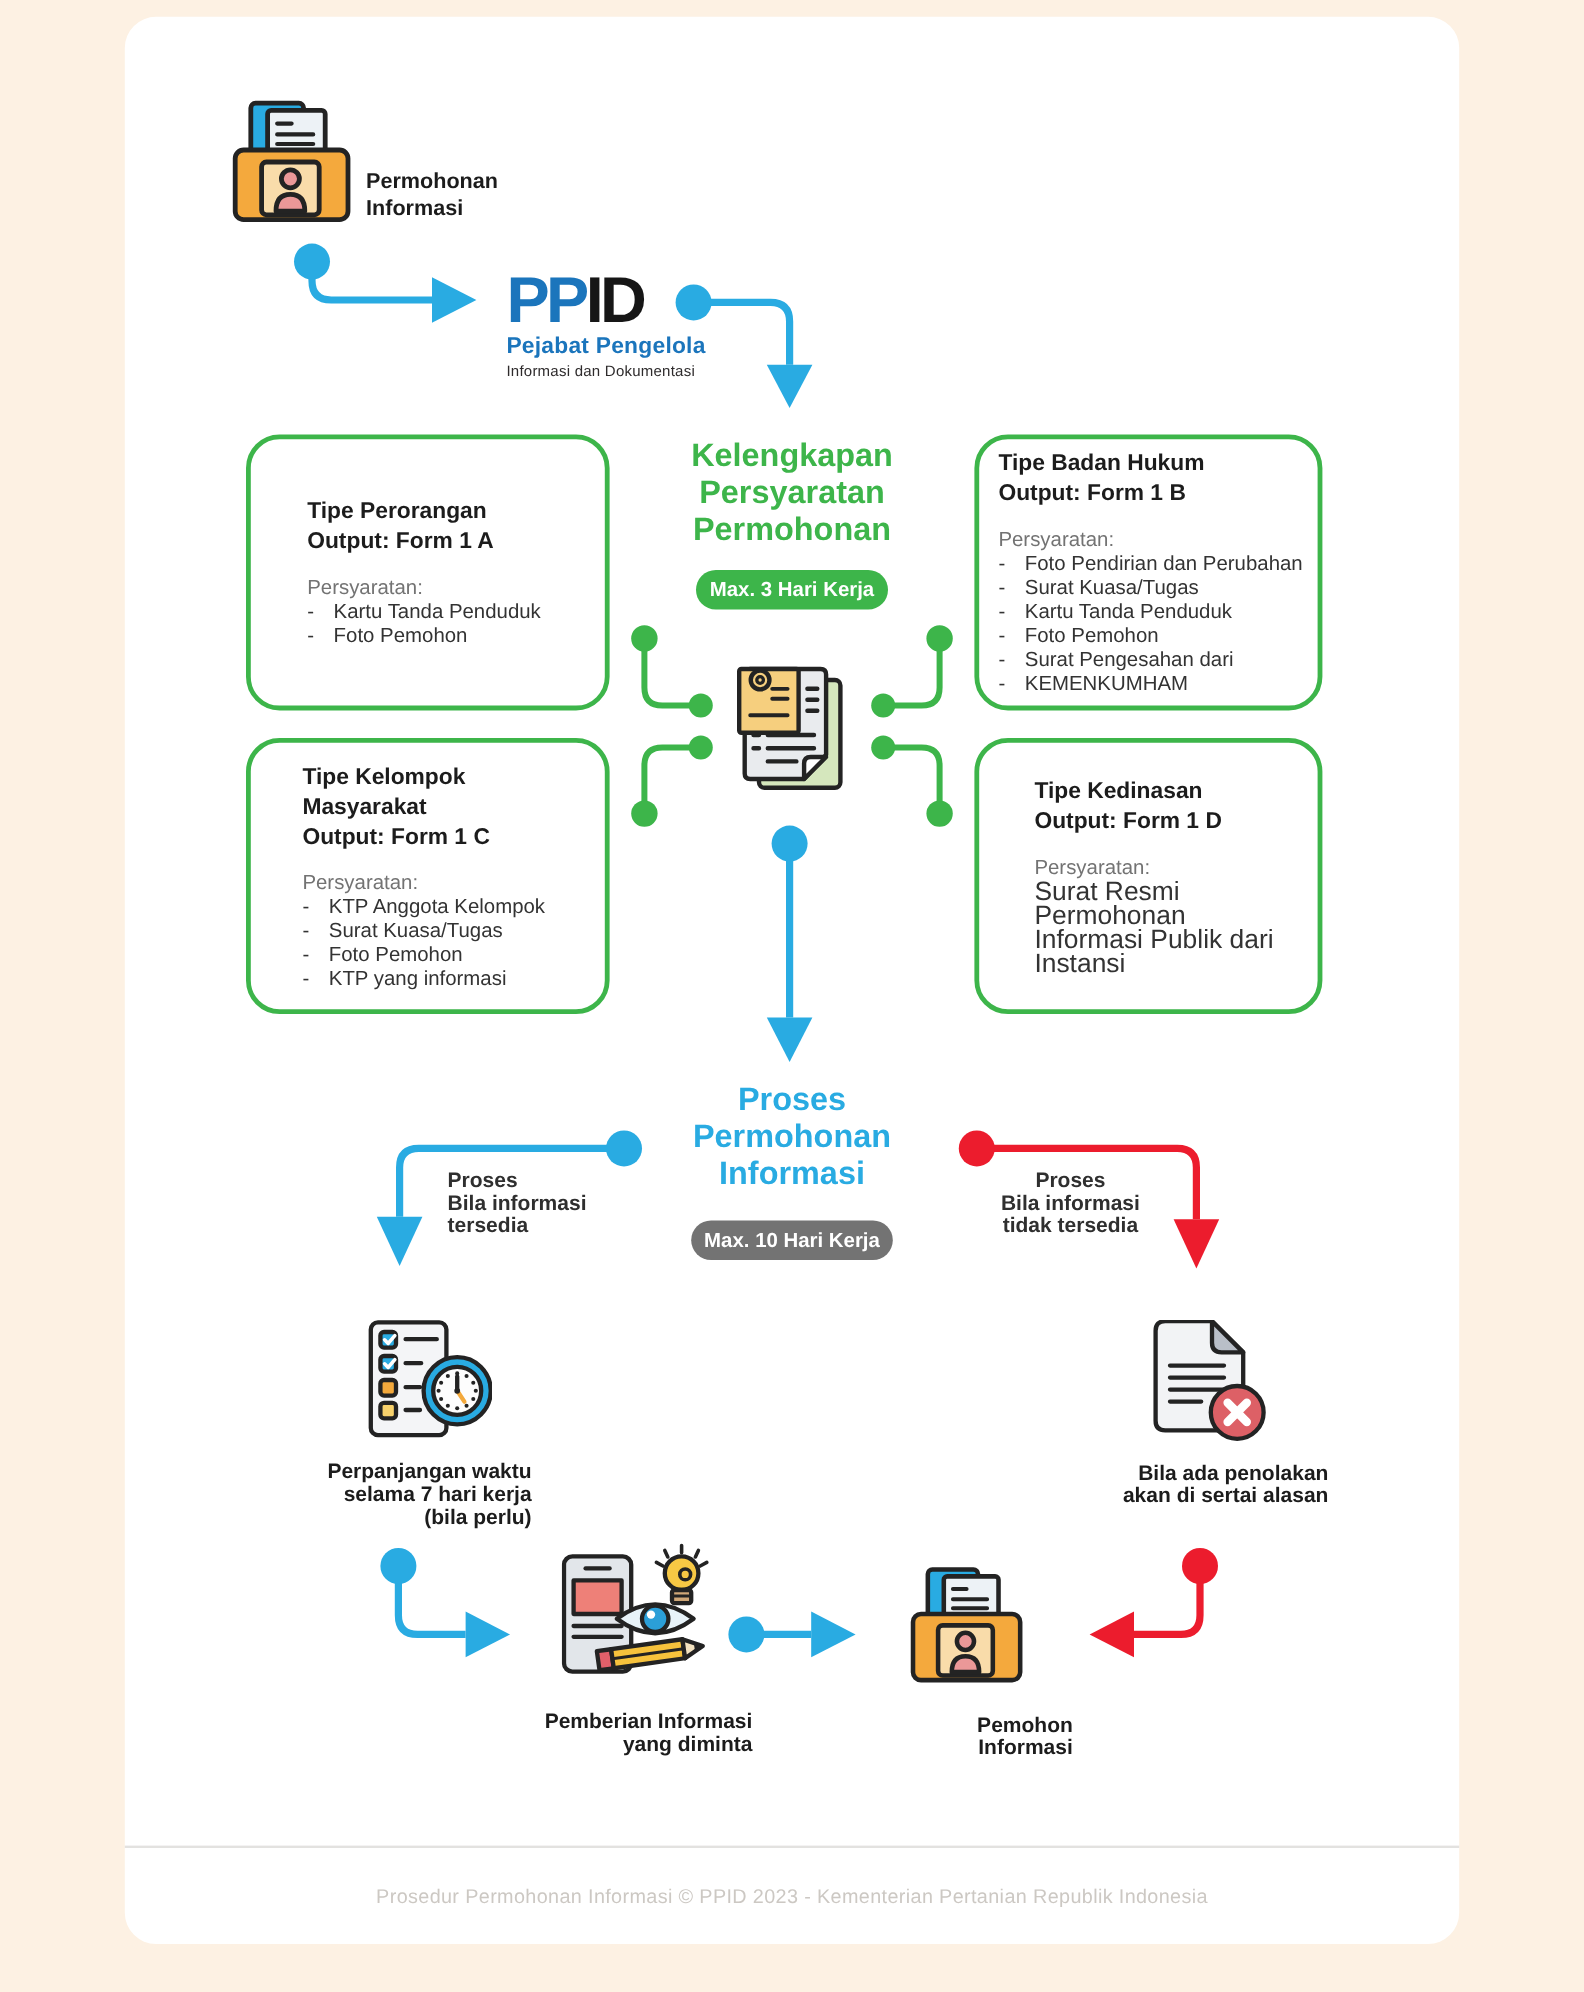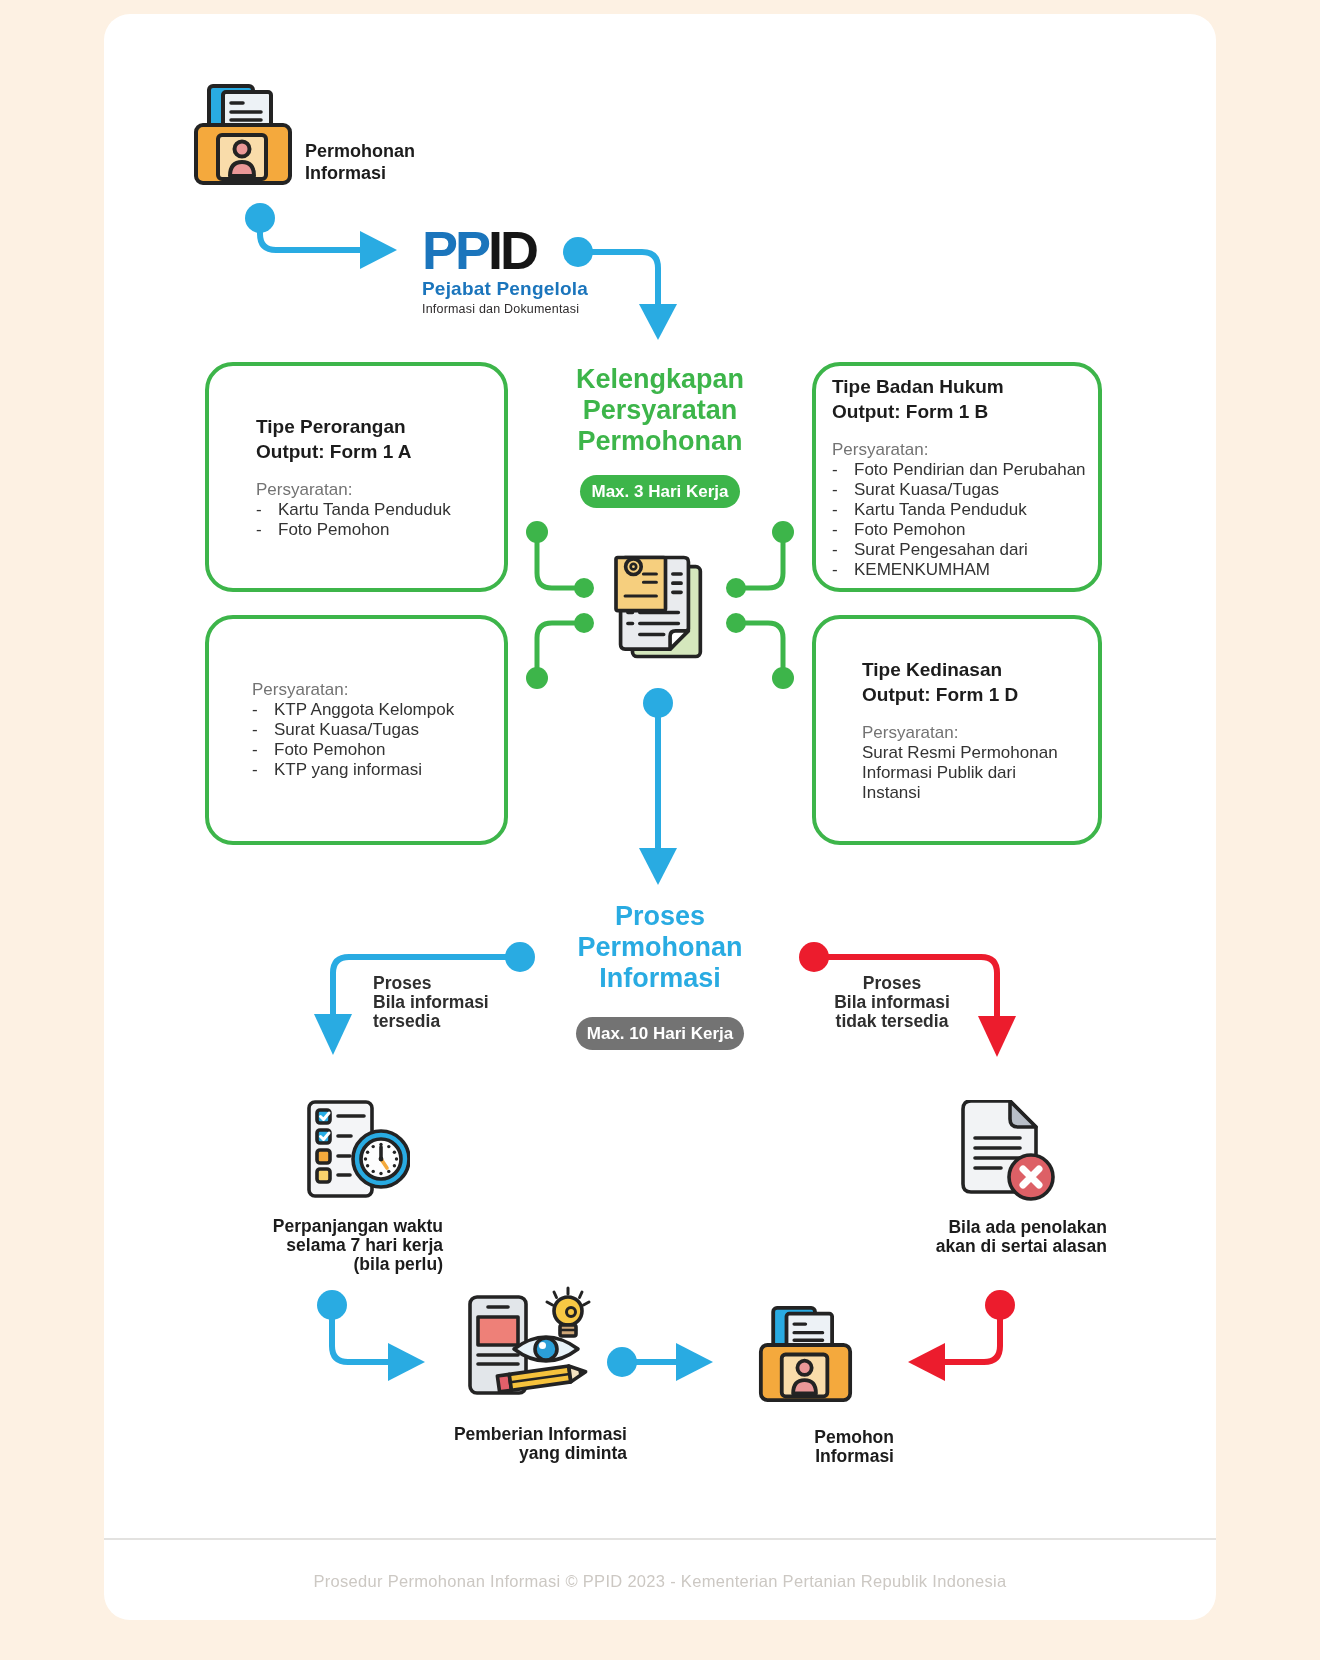--- a/index.html
+++ b/index.html
@@ -37,21 +37,21 @@
 
   .req-box{
     border:4px solid #3db54a;border-radius:28px;box-sizing:border-box;
     display:flex;flex-direction:column;justify-content:center;
   }
   .req-box .box-title{font-size:19px;font-weight:bold;color:#1c1c1c;line-height:25px;margin-bottom:16px;}
   .req-box .box-label{font-size:17px;color:#737373;line-height:20px;}
   .req-box ul{list-style:none;margin:0;padding:0;font-size:17px;color:#333;line-height:20px;}
   .req-box li{display:flex;}
   .req-box .dash{width:22px;flex:0 0 22px;}
-  .req-box .plain{font-size:17px;color:#333;line-height:20px;}
+  .req-box .plain{font-size:22px;color:#333;line-height:20px;}
   #box-tl{left:101px;top:348px;width:303px;height:230px;padding:10px 14px 10px 47px;}
   #box-tr{left:708px;top:348px;width:290px;height:230px;padding:10px 6px 10px 16px;}
   #box-bl{left:101px;top:601px;width:303px;height:230px;padding:10px 14px 10px 43px;}
   #box-br{left:708px;top:601px;width:290px;height:230px;padding:10px 10px 10px 46px;}
 
   .branch-label{font-size:17.5px;font-weight:bold;color:#2f2f2f;line-height:19px;}
   #branch-left{left:269px;top:960px;text-align:left;}
   #branch-right{left:688px;top:960px;width:200px;text-align:center;}
 
   .caption{font-size:17.5px;font-weight:bold;color:#1c1c1c;line-height:19px;text-align:right;}
@@ -191,20 +191,23 @@
           <span>Surat Pengesahan dari</span>
         </li>
       <li>
           <span class="dash">-</span>
           <span>KEMENKUMHAM</span>
         </li>
     </ul>
   </div>
 
   <div class="abs req-box" id="box-bl">
+    <div class="box-title pre">Tipe Kelompok
+Masyarakat
+Output: Form 1 C</div>
     <div class="box-label">Persyaratan:</div>
     <ul>
       <li>
           <span class="dash">-</span>
           <span>KTP Anggota Kelompok</span>
         </li>
       <li>
           <span class="dash">-</span>
           <span>Surat Kuasa/Tugas</span>
         </li>

